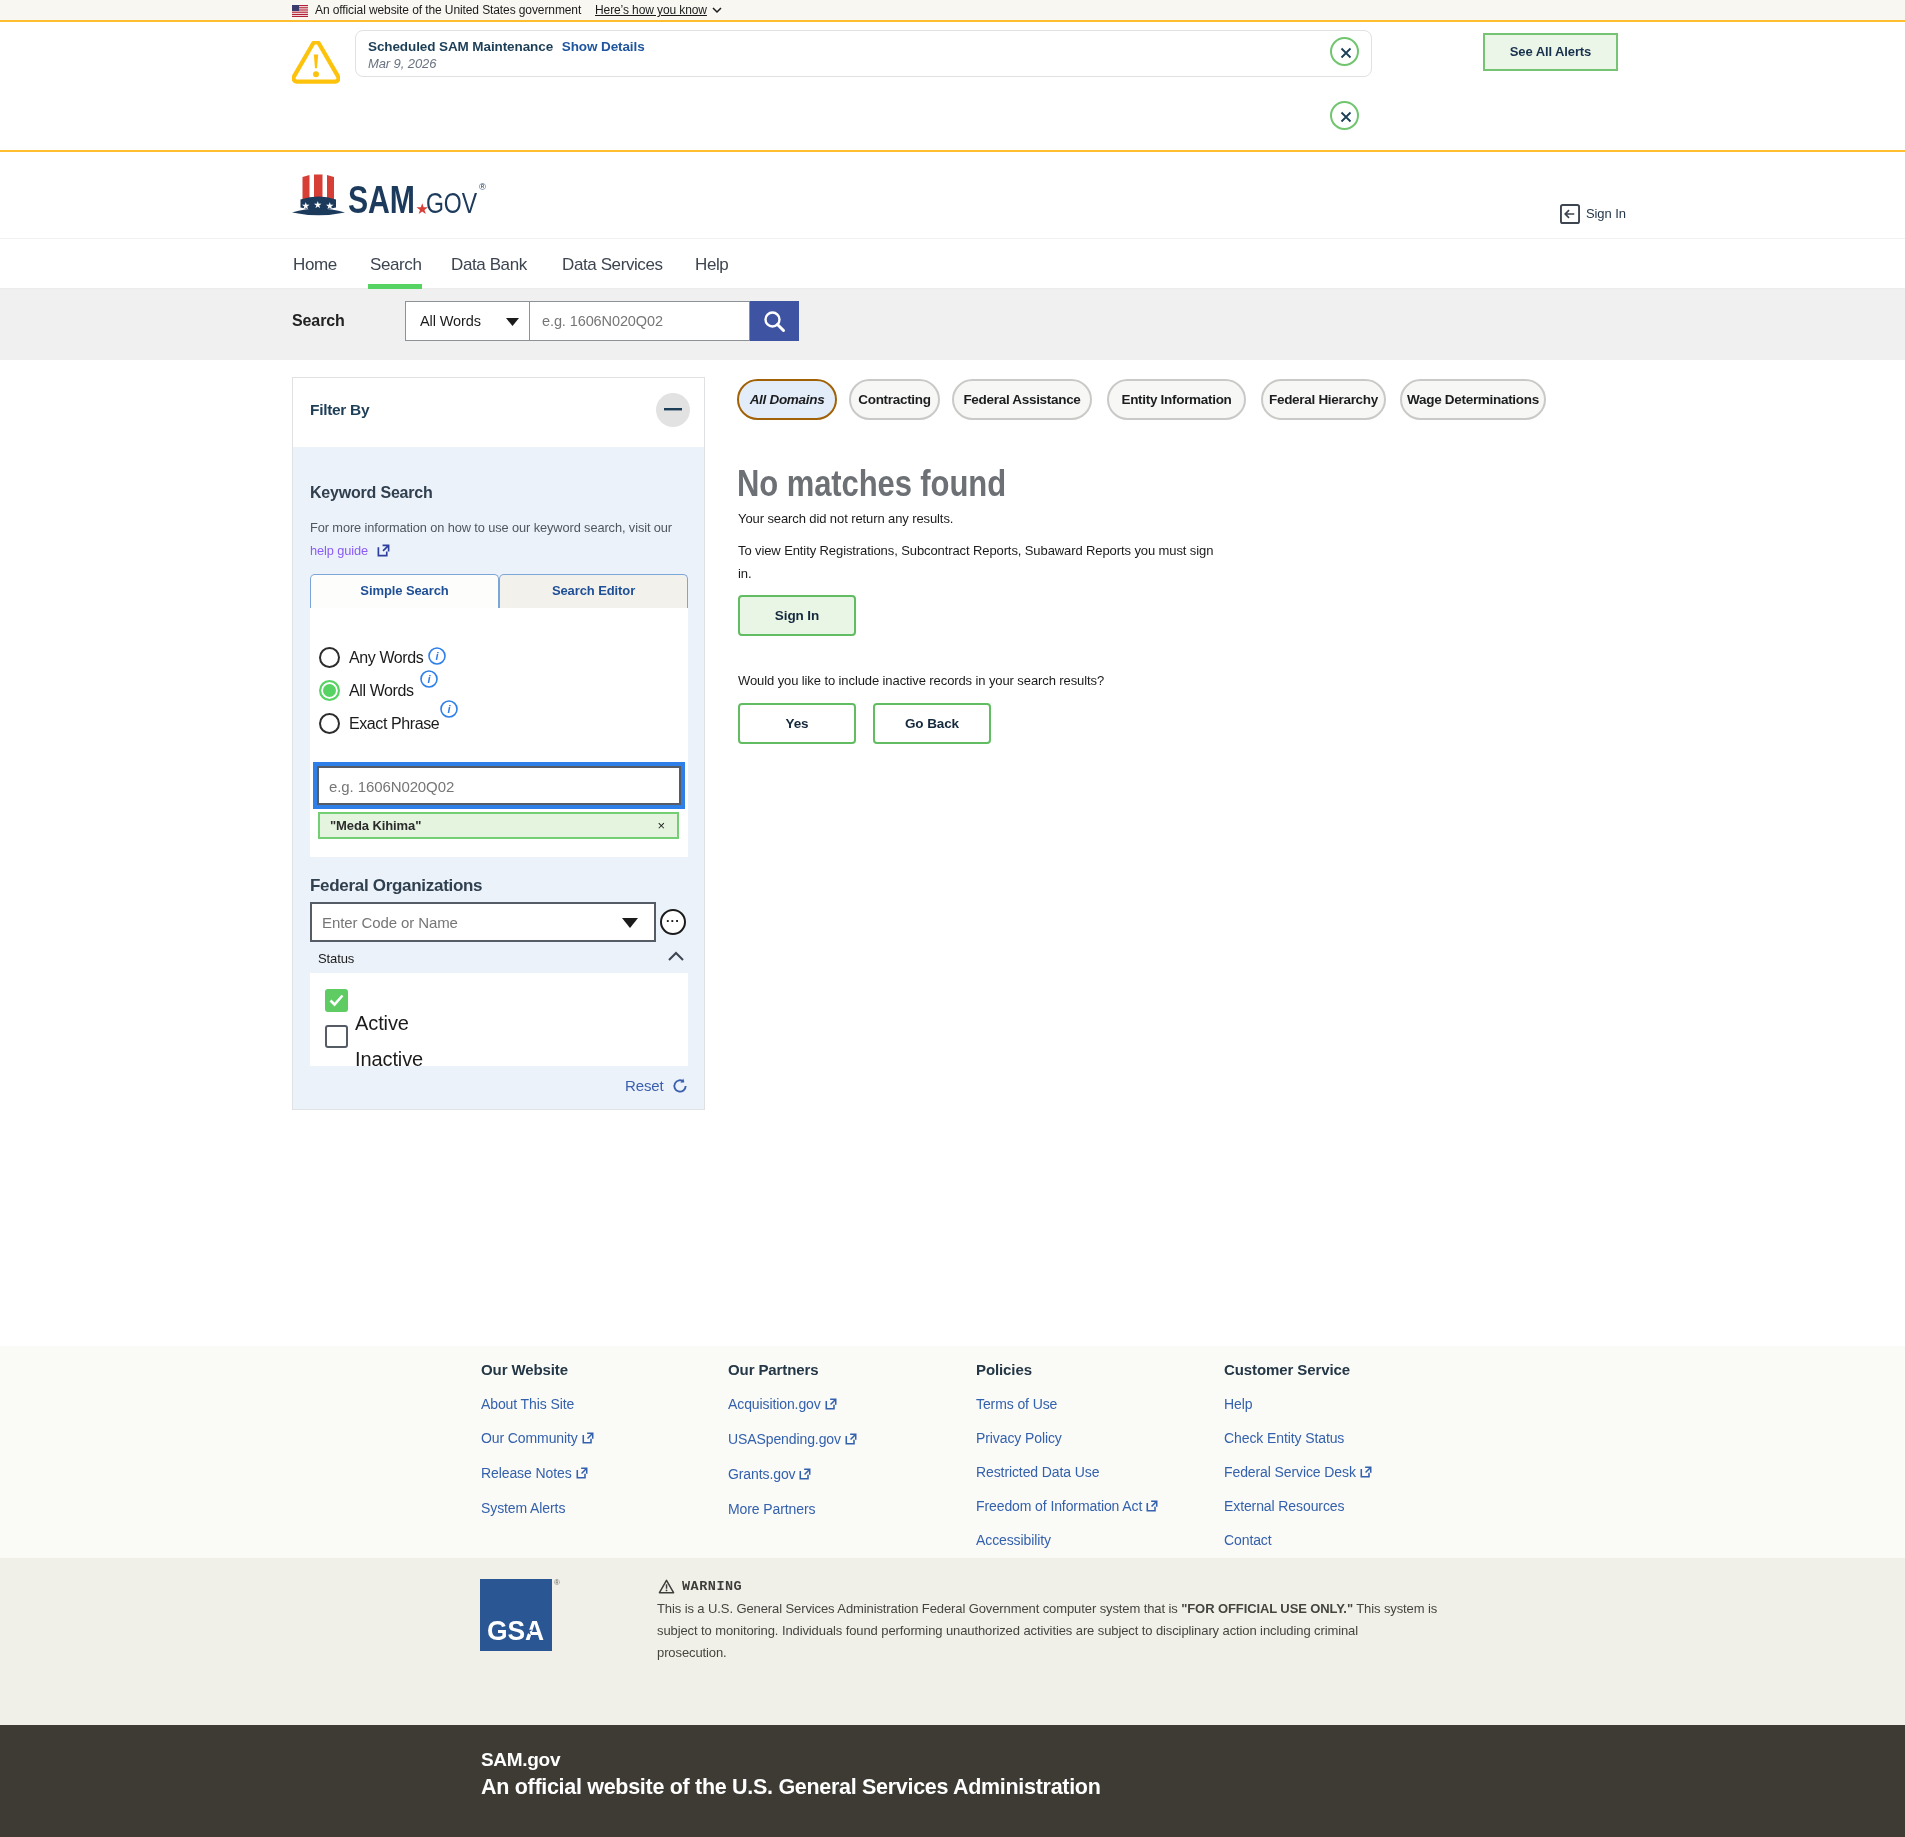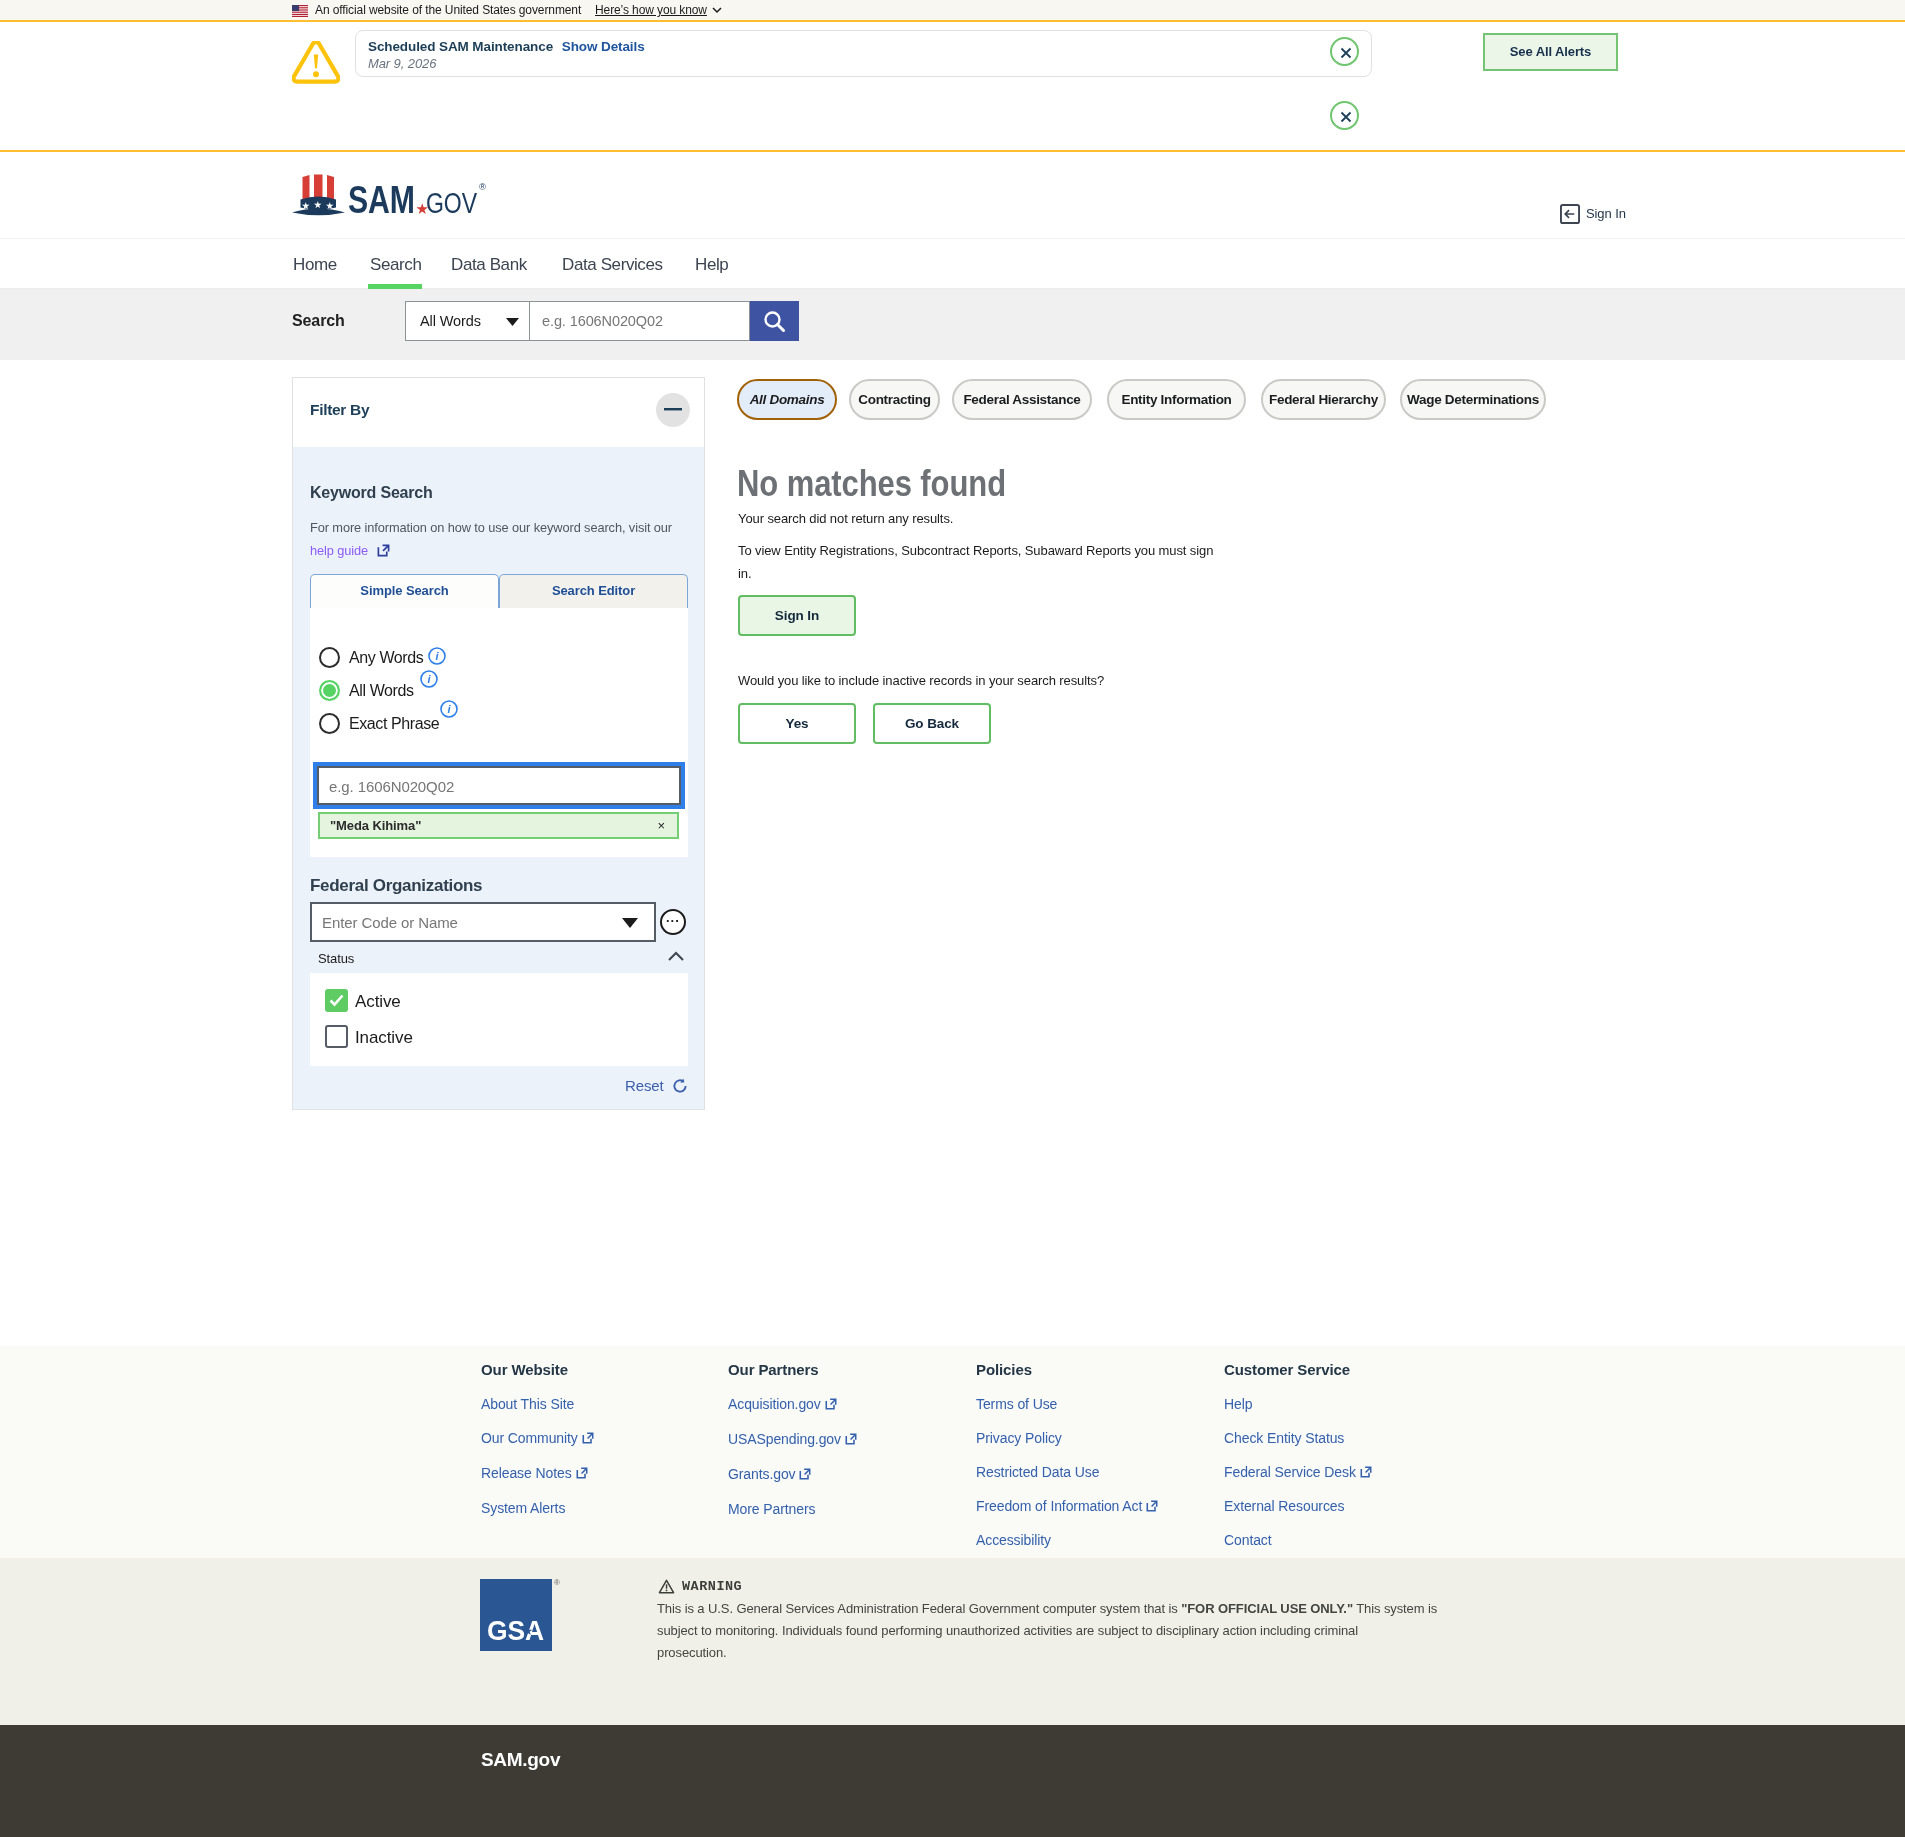--- a/index.html
+++ b/index.html
@@ -75,21 +75,21 @@
 
   .fo-title { left:310px; top:876px; font-size:17px; font-weight:bold; color:#30404f; letter-spacing:-0.3px; }
   .fo-input { left:310px; top:902px; width:346px; height:40px; background:#fff; border:2px solid #565c65; }
   .fo-input span { position:absolute; left:10px; top:10px; font-size:15px; color:#767676; }
   .fo-dots { left:660px; top:909px; width:26px; height:26px; background:#fff; border:2px solid #1b1b1b; border-radius:50%; }
   .status-lbl { left:318px; top:951px; font-size:13px; color:#1b1b1b; }
   .status-box { left:310px; top:973px; width:378px; height:93px; background:#fff; }
   .cb { width:23px; height:23px; border-radius:3px; }
   .cb-on { background:#5ecb63; }
   .cb-off { background:#fff; border:2px solid #565c65; }
-  .cb-lbl { font-size:17px; color:#1b1b1b; }
+  .cb-lbl { font-size:20px; color:#1b1b1b;margin-top:20px; }
   .reset-link { left:625px; top:1077px; font-size:15px; color:#3a5fad; }
 
   
   .pill { top:379px; height:41px; border-radius:21px; font-size:13.5px; font-weight:bold; color:#1c1d1f; text-align:center; line-height:38px; white-space:nowrap; letter-spacing:-0.3px; }
   .pill-on { background:#e3ecf9; border:2px solid #a16207;font-style:italic; }
   .pill-off { background:#f7f7f5; border:2px solid #c9c9c7; }
   .res-p1 { left:738px; top:511px; font-size:13px; color:#1b1b1b; }
   .res-p2 { left:738px; top:539px; font-size:13px; line-height:23px; color:#1b1b1b; white-space:nowrap; }
   .btn-green { background:#e9f6e6; border:2px solid #62bd62; border-radius:4px; font-size:13.5px; font-weight:bold; color:#15293d; text-align:center; }
   .btn-white { background:#fff; border:2px solid #62bd62; border-radius:4px; font-size:13.5px; font-weight:bold; color:#15293d; text-align:center; }
@@ -356,13 +356,14 @@
   </svg>
   <svg class="abs" style="left:658px;top:1579px" width="17" height="15" viewBox="0 0 19 17">
       <path d="M9.5 1.5 L1.5 15.5 H17.5 Z" fill="none" stroke="#3d3d3a" stroke-width="1.7" stroke-linejoin="round"></path>
       <rect x="8.7" y="6" width="1.7" height="5" fill="#3d3d3a"></rect>
       <circle cx="9.5" cy="13" r="1" fill="#3d3d3a"></circle>
     </svg>
   <span class="abs warn-title">WARNING</span>
   <div class="abs warn-p" style="top:1598px">This is a U.S. General Services Administration Federal Government computer system that is <b>"FOR OFFICIAL USE ONLY."</b> This system is<br>subject to monitoring. Individuals found performing unauthorized activities are subject to disciplinary action including criminal<br>prosecution.</div>
 
   <span class="abs db-1">SAM.gov</span>
+  <span class="abs db-2">An official website of the U.S. General Services Administration</span>
 </div>
 
 </body></html>

